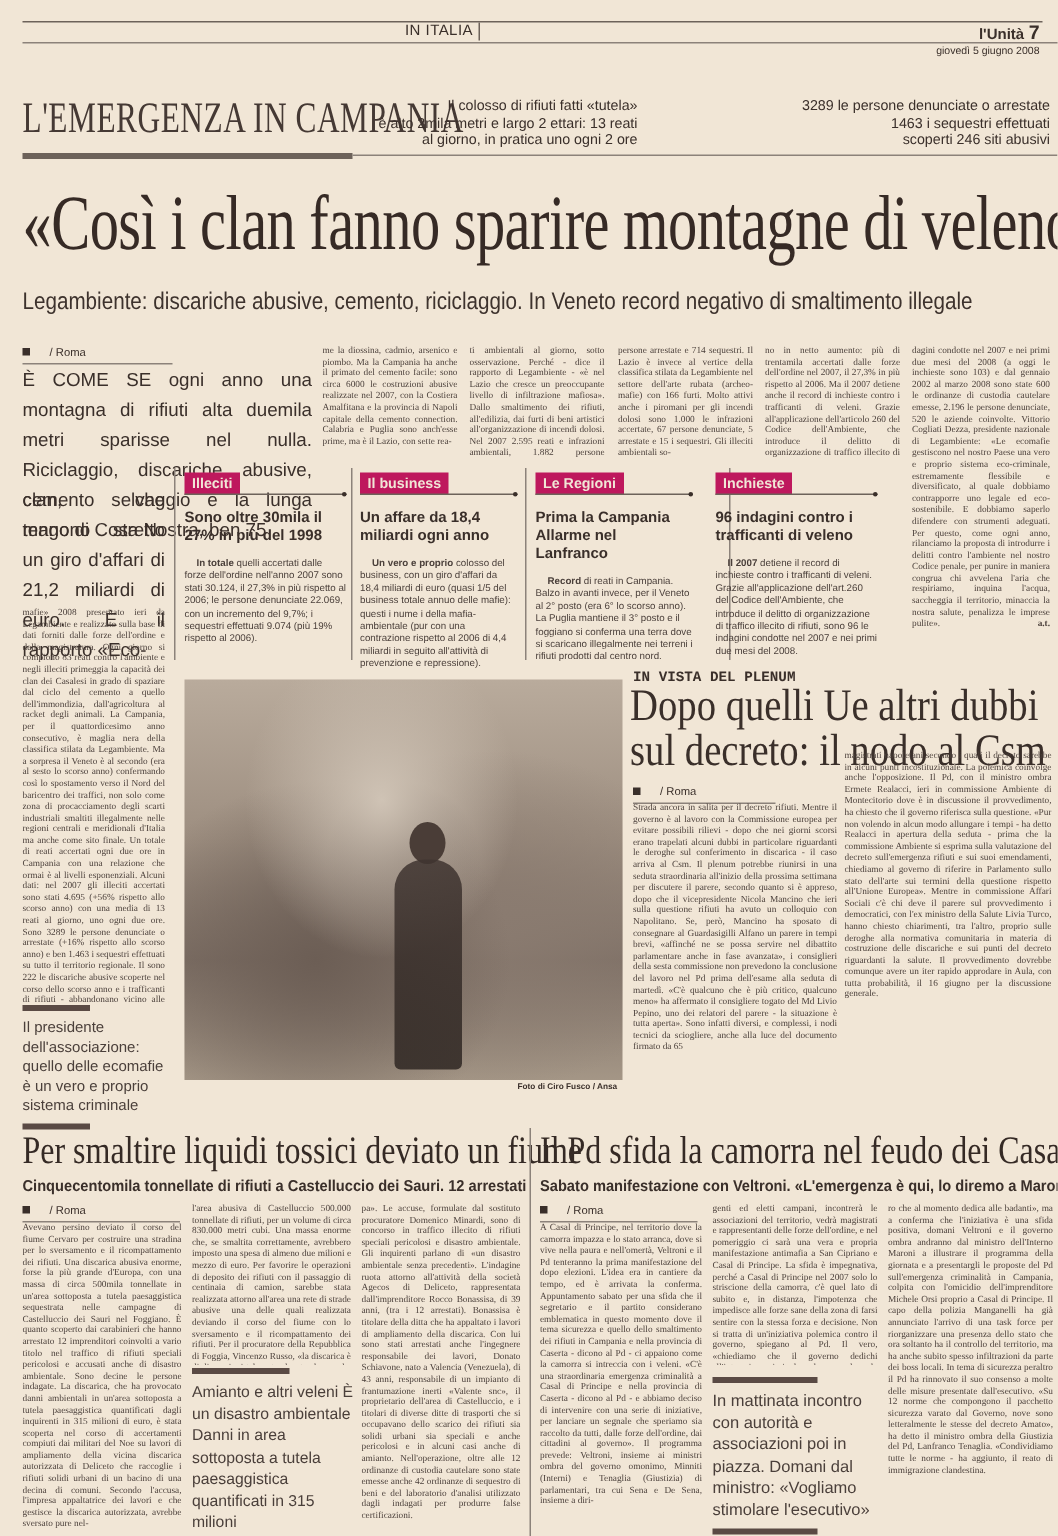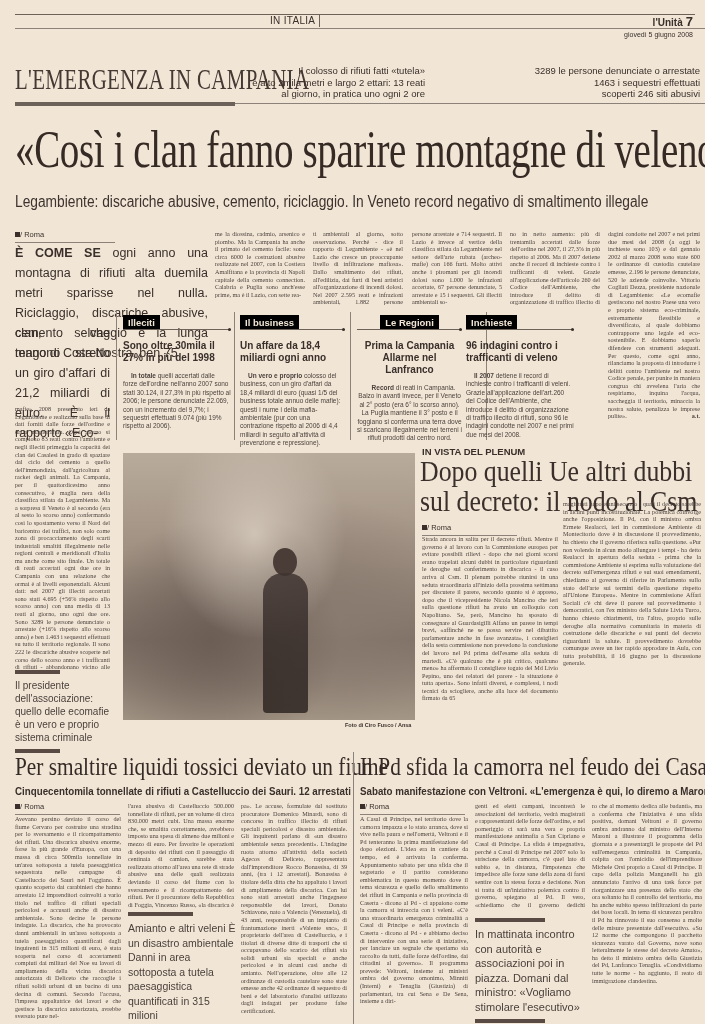--- a/index.html
+++ b/index.html
@@ -23,50 +23,50 @@
 
   .kicker-big { left: 15px; top: 63px; font-size: 29px; font-family: "Liberation Serif", serif; transform: scaleX(0.72); transform-origin: left; letter-spacing: 0.5px; color: #453934; white-space: nowrap; font-weight: normal; }
   .kicker-sub1 { left: 245px; top: 65px; width: 180px; text-align: right; font-size: 9.5px; line-height: 11.5px; }
   .kicker-sub2 { left: 460px; top: 65px; width: 240px; text-align: right; font-size: 9.5px; line-height: 11.5px; }
   .kicker-rule { left: 15px; top: 102px; width: 220px; height: 4px; background: #6d625a; }
   .kicker-rule2 { left: 235px; top: 103px; width: 470px; height: 1px; background: #8c827a; }
 
   .main-headline { left: 15px; top: 120px; font-size: 52px; color: #362a25; white-space: nowrap; transform: scaleX(0.75); transform-origin: left; letter-spacing: -0.5px; font-family: "Liberation Serif", serif; }
   .main-sub { left: 15px; top: 193px; font-size: 16px; white-space: nowrap; font-family: "Liberation Sans", sans-serif; transform: scaleX(0.86); transform-origin: left; color: #3d322d; }
 
-  .byline { font-size: 7.5px; font-family: "Liberation Sans", sans-serif; display: flex; align-items: center; gap: 0; border-bottom: 1px solid #8c827a; padding-bottom: 3px; }
+  .byline { font-size: 7.5px; font-family: "Liberation Sans", sans-serif; display: flex; align-items: center; gap: 13px; border-bottom: 1px solid #8c827a; padding-bottom: 3px; }
   .byline .sq { width: 5px; height: 5px; background: #3a2f2a; display: inline-block; }
 
   .lead { font-size: 12.5px; line-height: 20px; font-family: "Liberation Sans", sans-serif; text-align: justify; color: #3a2f2a; }
-  .lead b { font-weight: bold; }
+  .lead b { font-weight: normal; }
 
   .col { font-size: 6.2px; line-height: 7.6px; text-align: justify; color: #4a3f3a; overflow: hidden; font-family: "Liberation Serif", serif; }
 
   .box { font-family: "Liberation Sans", sans-serif; }
-  .box .tag { display: inline-block; background: #000000; color: #f1e6d6; font-weight: bold; font-size: 9.5px; padding: 2px 5px; }
+  .box .tag { display: inline-block; background: #be185d; color: #f1e6d6; font-weight: bold; font-size: 9.5px; padding: 2px 5px; }
   .box .tagline { position: absolute; left: 0; right: 0; top: 17px; height: 1px; background: #6d625a; }
   .box .tagline::after { content: ""; position: absolute; right: 0; top: -1px; width: 3px; height: 3px; border-radius: 50%; background: #3a2f2a; }
   .box .btitle { font-weight: bold; font-size: 10px; line-height: 12px; margin-top: 10px; color: #3a2f2a; }
   .box .btext { font-size: 6.5px; line-height: 8.4px; margin-top: 8px; text-indent: 8px; color: #4a3f3a; }
   .box .btext b { font-weight: bold; }
   .vsep { width: 1px; background: #8c827a; }
 
   .photo { left: 123px; top: 453px; width: 292px; height: 267px;
     background:
       radial-gradient(ellipse at 45% 30%, #cfc3b5 0%, transparent 40%),
       radial-gradient(ellipse at 30% 70%, #6c5e55 0%, transparent 45%),
       radial-gradient(ellipse at 70% 60%, #8a7b70 0%, transparent 50%),
       radial-gradient(ellipse at 50% 45%, #5a4c44 0%, transparent 25%),
       linear-gradient(180deg, #b9ab9c 0%, #9d8e80 40%, #7d6f65 70%, #a49686 100%);
   }
   .photo .figure { position: absolute; left: 140px; top: 120px; width: 45px; height: 140px; background: linear-gradient(180deg, #3f3430 0%, #2e2622 100%); border-radius: 20px 20px 4px 4px; opacity: 0.85; }
   .photo .head { position: absolute; left: 150px; top: 95px; width: 24px; height: 28px; border-radius: 50%; background: #4a3d37; }
   .photo-credit { right: 0; top: 722px; font-size: 5.5px; font-family: "Liberation Sans", sans-serif; font-weight: bold; }
 
-  .plenum-kicker { left: 422px; top: 446px; font-size: 9.5px; font-weight: bold; font-family: Liberation Sans, sans-serif; }
+  .plenum-kicker { left: 422px; top: 446px; font-size: 9.5px; font-weight: bold; font-family: Liberation Mono, monospace; }
   .plenum-title { left: 420px; top: 456px; width: 290px; font-size: 30px; line-height: 30px; font-family: "Liberation Serif", serif; color: #3a2f2a; transform: scaleX(0.86); transform-origin: left; white-space: nowrap; }
 
   .pull { font-family: "Liberation Sans", sans-serif; color: #4a3f3a; }
   .pull .bar { height: 4px; background: #5a4a44; }
   .pull .txt { font-size: 10px; line-height: 13px; padding: 5px 0; }
 
   .h2 { font-size: 26px; font-family: "Liberation Serif", serif; white-space: nowrap; transform: scaleX(0.82); transform-origin: left; color: #352a25; }
   .h2sub { font-size: 10.5px; font-weight: bold; font-family: "Liberation Sans", sans-serif; white-space: nowrap; transform: scaleX(0.93); transform-origin: left; color: #3a2f2a; }
 </style>
 </head>
@@ -121,28 +121,28 @@
   <div class="btext"><b>In totale</b><span> quelli accertati dalle forze dell'ordine nell'anno 2007 sono stati 30.124, il 27,3% in più rispetto al 2006; le persone denunciate 22.069, con un incremento del 9,7%; i sequestri effettuati 9.074 (più 19% rispetto al 2006).</span></div>
 </div>
 <div class="abs vsep" style="left:234px; top:312px; height:128px;"></div>
 <div class="abs box" style="left:240px; top:312px; width:105px; height:128px;">
   <span class="tag">Il business</span>
   <div class="tagline"></div>
   <div class="btitle">Un affare da 18,4 miliardi ogni anno</div>
   <div class="btext"><b>Un vero e proprio</b><span> colosso del business, con un giro d'affari da 18,4 miliardi di euro (quasi 1/5 del business totale annuo delle mafie): questi i nume i della mafia-ambientale (pur con una contrazione rispetto al 2006 di 4,4 miliardi in seguito all'attività di prevenzione e repressione).</span></div>
 </div>
 <div class="abs vsep" style="left:350px; top:312px; height:128px;"></div>
-<div class="abs box" style="left:357px; top:312px; width:105px; height:128px;text-align:center;">
+<div class="abs box" style="left:357px; top:312px; width:105px; height:128px;">
   <span class="tag">Le Regioni</span>
   <div class="tagline"></div>
   <div class="btitle">Prima la Campania Allarme nel Lanfranco</div>
   <div class="btext"><b>Record</b><span> di reati in Campania. Balzo in avanti invece, per il Veneto al 2° posto (era 6° lo scorso anno). La Puglia mantiene il 3° posto e il foggiano si conferma una terra dove si scaricano illegalmente nei terreni i rifiuti prodotti dal centro nord.</span></div>
 </div>
 <div class="abs vsep" style="left:486px; top:312px; height:128px;"></div>
-<div class="abs box" style="left:466px; top:312px; width:108px; height:128px;">
+<div class="abs box" style="left:477px; top:312px; width:108px; height:128px;">
   <span class="tag">Inchieste</span>
   <div class="tagline"></div>
   <div class="btitle">96 indagini contro i trafficanti di veleno</div>
   <div class="btext"><b>Il 2007</b><span> detiene il record di inchieste contro i trafficanti di veleni. Grazie all'applicazione dell'art.260 del Codice dell'Ambiente, che introduce il delitto di organizzazione di traffico illecito di rifiuti, sono 96 le indagini condotte nel 2007 e nei primi due mesi del 2008.</span></div>
 </div>
 
 <div class="abs photo">
   <div class="head"></div>
   <div class="figure"></div>
 </div>

